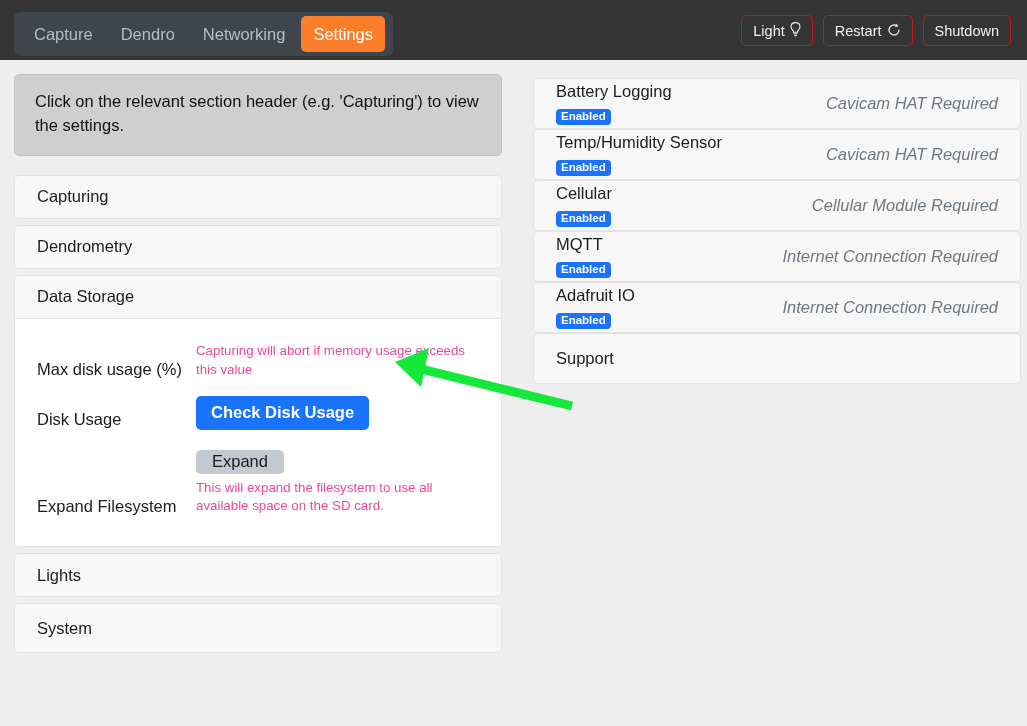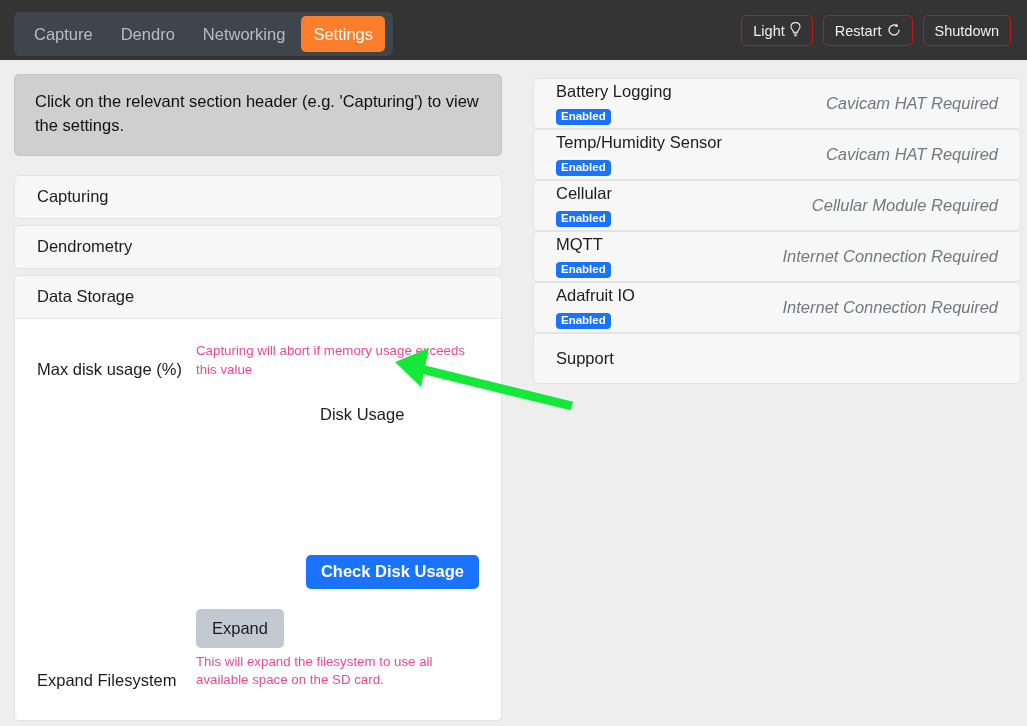--- a/index.html
+++ b/index.html
@@ -154,21 +154,21 @@
     font-size: 16.5px;
     font-weight: bold;
     font-family: "Liberation Sans", sans-serif;
     cursor: pointer;
   }
   .btn-secondary {
     background: #c3c9d1;
     color: #1c1c1c;
     border: none;
     border-radius: 5px;
-    height: 39px;
+    height: 24px;
     padding: 0 16px;
     font-size: 16.5px;
     font-family: "Liberation Sans", sans-serif;
     cursor: pointer;
   }
 
   
   .r-item {
     background: #f7f7f7;
     border: 1px solid #e3e3e3;
@@ -272,21 +272,21 @@
 
     <div class="acc-body">
 
       <div class="field-row">
         <div class="field-label">Max disk usage (%)</div>
         <div class="field-control">
           <div class="help-text">Capturing will abort if memory usage exceeds this value</div>
         </div>
       </div>
 
-      <div class="field-row" style="margin-bottom:20px;flex-direction:column;">
+      <div class="field-row" style="margin-bottom:20px;">
         <div class="field-label">Disk Usage</div>
         <div class="field-control">
           <button class="btn-primary">Check Disk Usage</button>
         </div>
       </div>
 
       <div class="field-row" style="margin-bottom:0;">
         <div class="field-label">Expand Filesystem</div>
         <div class="field-control">
           <button class="btn-secondary">Expand</button>

